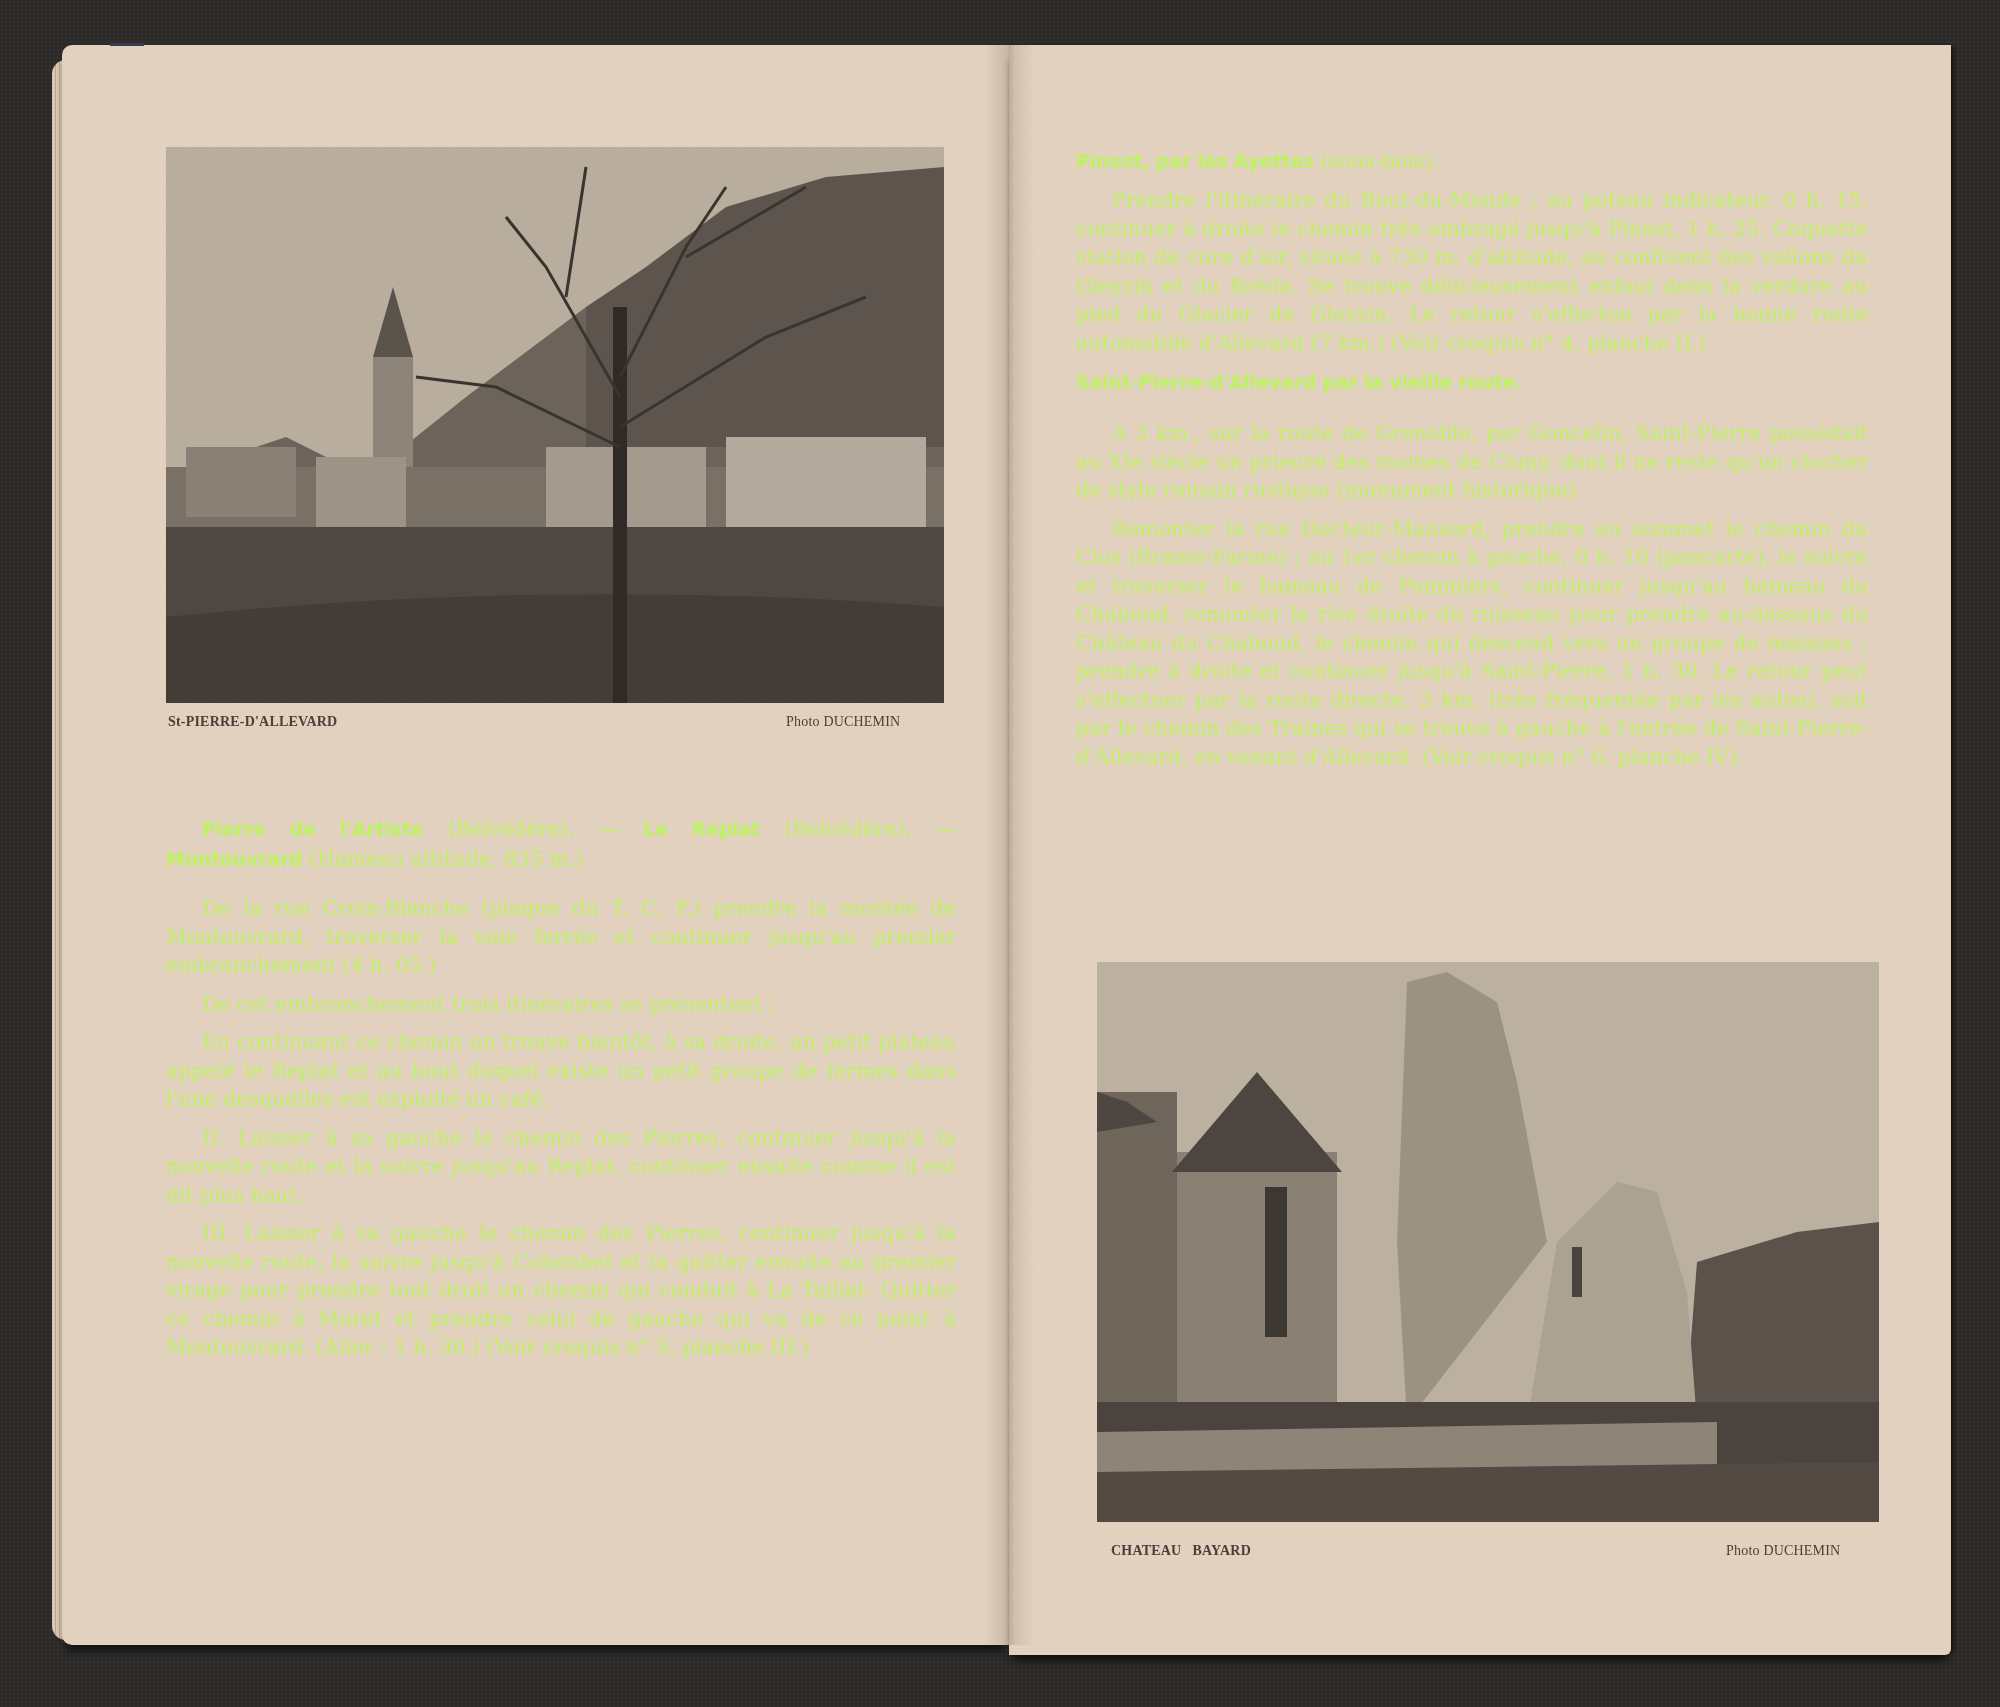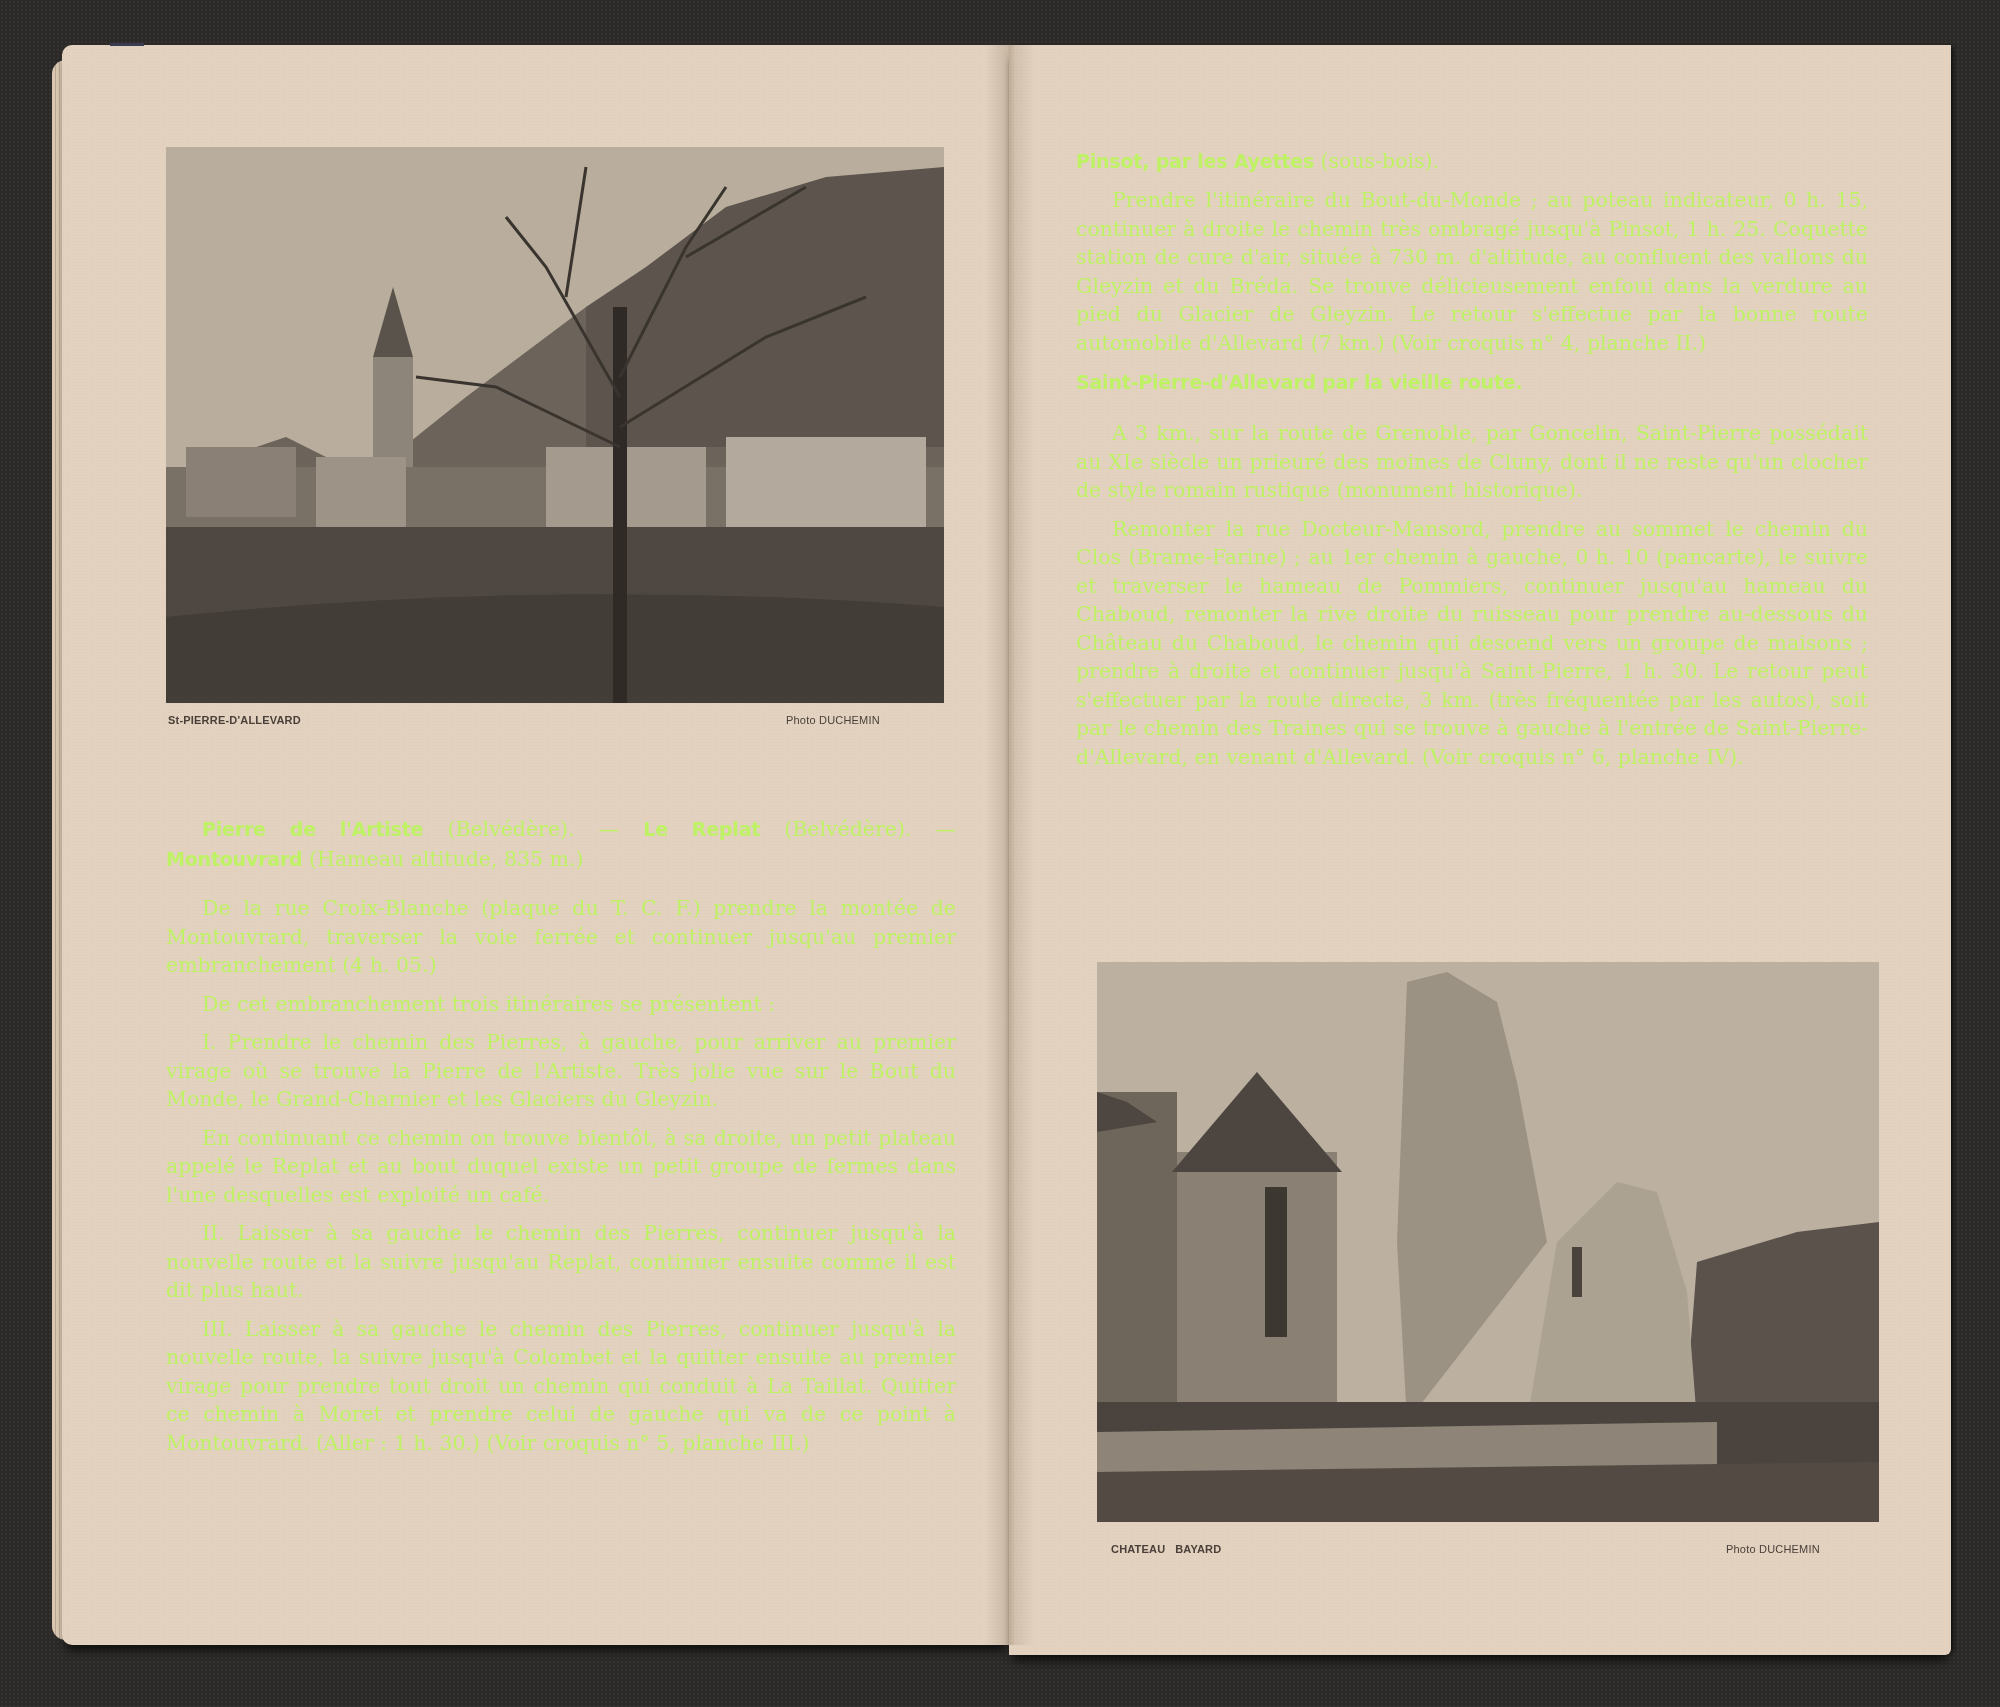--- a/index.html
+++ b/index.html
@@ -29,22 +29,22 @@
     }
     .bookmark { position: absolute; left: 110px; top: 43px; width: 34px; height: 3px; background: #3b3a55; }
 
     .photo {
       position: absolute; overflow: hidden;
       background: linear-gradient(180deg, #bfb3a3 0%, #a99d8e 40%, #6f665c 62%, #4f4842 100%);
     }
     .photo svg { width: 100%; height: 100%; display: block; }
 
     .caption-left, .caption-right {
-      position: absolute; font-family: Liberation Sans, sans-serif;
-      font-size: 11px; color: #4a4039; letter-spacing: 0.2px;
+      position: absolute; font-family: Liberation Serif, serif;
+      font-size: 14px; color: #4a4039; letter-spacing: 0.2px;
     }
     .caption-left { font-weight: bold; }
 
     .text-block { position: absolute; font-size: 20.5px; line-height: 28.5px; text-align: justify; color: #bef264; }
     .text-block p { margin: 0 0 10px 0; text-indent: 36px; }
     .heading {
       font-family: "DejaVu Sans", "Liberation Sans", sans-serif; font-weight: bold; font-size: 19px; letter-spacing: -0.2px;
     }
     .normal { font-family: "DejaVu Serif", "Liberation Serif", serif; font-weight: normal; font-size: 20.5px; letter-spacing: 0; }
     .sec-title { margin: 0 0 14px 0; line-height: 30px; }
@@ -86,21 +86,20 @@
 </div>
 <div class="caption-left" style="left:168px; top:714px;">St-PIERRE-D'ALLEVARD</div>
 <div class="caption-right" style="left:786px; top:714px;">Photo DUCHEMIN</div>
 
 <div class="text-block" style="left:166px; top:814px; width:790px;">
   <p class="sec-title" style="margin-bottom:20px;">
     <span class="heading">Pierre de l'Artiste</span><span class="normal"> (Belvédère). — </span><span class="heading">Le Replat</span><span class="normal"> (Belvédère). — </span><span class="heading">Montouvrard</span><span class="normal"> (Hameau altitude, 835 m.)</span>
   </p>
   <p>De la rue Croix-Blanche (plaque du T. C. F.) prendre la montée de Montouvrard, traverser la voie ferrée et continuer jusqu'au premier embranchement (4 h. 05.)</p>
   <p>De cet embranchement trois itinéraires se présentent :</p>
-  <p>I. Prendre le chemin des Pierres, à gauche, pour arriver au premier virage où se trouve la Pierre de l'Artiste. Très jolie vue sur le Bout du Monde, le Grand-Charnier et les Glaciers du Gleyzin.</p>
   <p>En continuant ce chemin on trouve bientôt, à sa droite, un petit plateau appelé le Replat et au bout duquel existe un petit groupe de fermes dans l'une desquelles est exploité un café.</p>
   <p>II. Laisser à sa gauche le chemin des Pierres, continuer jusqu'à la nouvelle route et la suivre jusqu'au Replat, continuer ensuite comme il est dit plus haut.</p>
   <p>III. Laisser à sa gauche le chemin des Pierres, continuer jusqu'à la nouvelle route, la suivre jusqu'à Colombet et la quitter ensuite au premier virage pour prendre tout droit un chemin qui conduit à La Taillat. Quitter ce chemin à Moret et prendre celui de gauche qui va de ce point à Montouvrard. (Aller : 1 h. 30.) (Voir croquis n° 5, planche III.)</p>
 </div>
 
 <div class="text-block" style="left:1076px; top:146px; width:792px;">
   <p class="sec-title" style="text-indent:0;">
     <span class="heading">Pinsot, par les Ayettes</span><span class="normal"> (sous-bois).</span>
   </p>
   <p>Prendre l'itinéraire du Bout-du-Monde ; au poteau indicateur, 0 h. 15, continuer à droite le chemin très ombragé jusqu'à Pinsot, 1 h. 25. Coquette station de cure d'air, située à 730 m. d'altitude, au confluent des vallons du Gleyzin et du Bréda. Se trouve délicieusement enfoui dans la verdure au pied du Glacier de Gleyzin. Le retour s'effectue par la bonne route automobile d'Allevard (7 km.) (Voir croquis n° 4, planche II.)</p>

